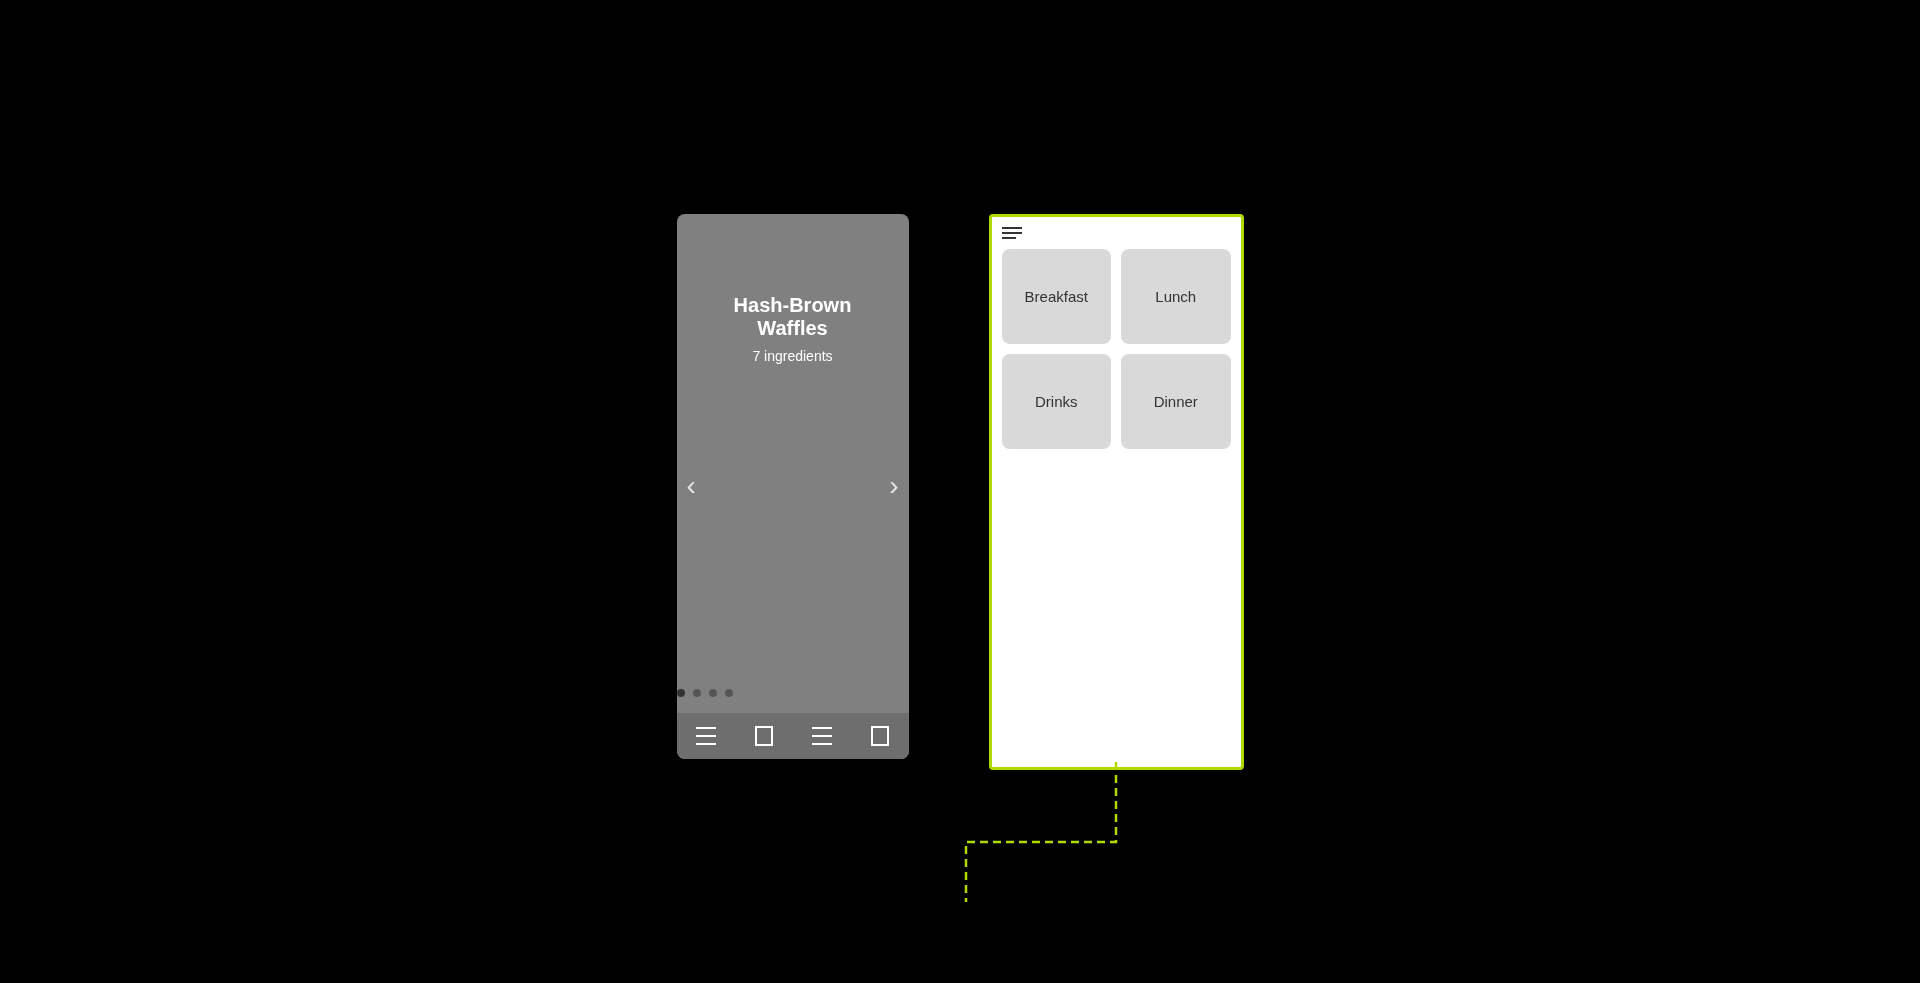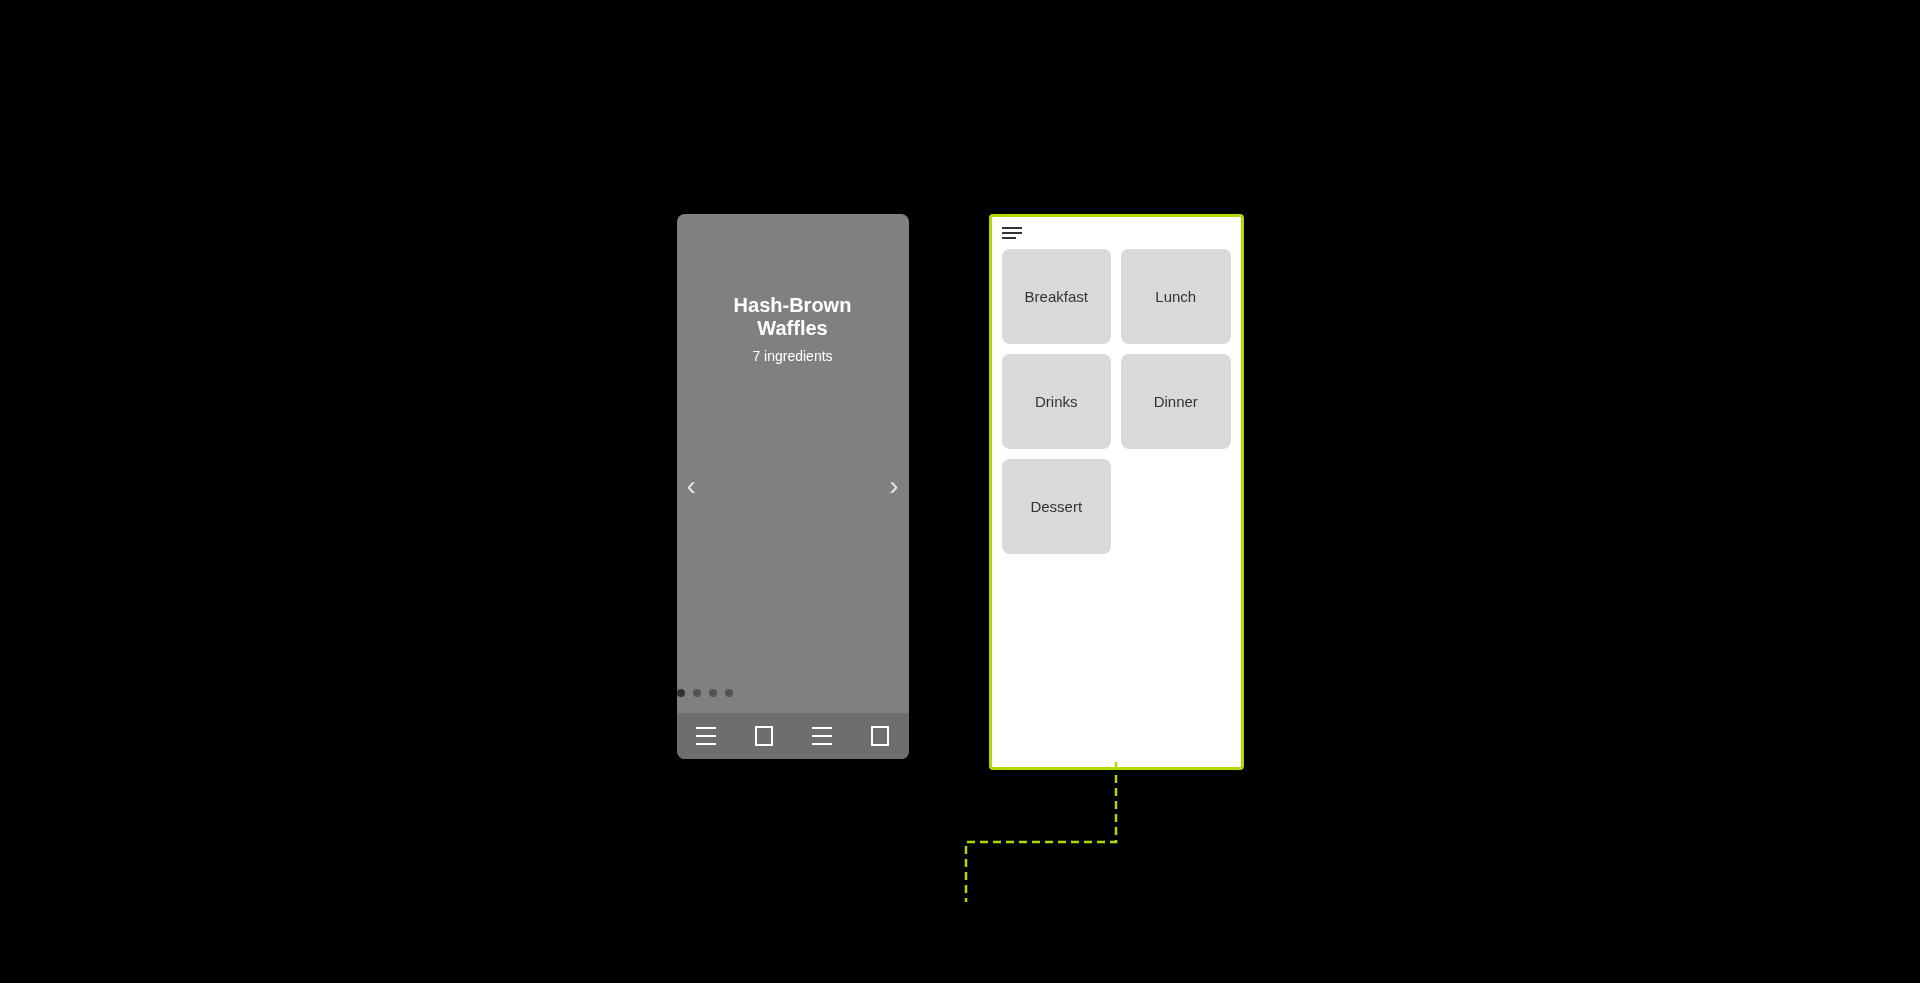--- a/index.html
+++ b/index.html
@@ -234,23 +234,20 @@
       </div>
       <div class="category-card">
         <span>Lunch</span>
       </div>
       <div class="category-card">
         <span>Drinks</span>
       </div>
       <div class="category-card">
         <span>Dinner</span>
       </div>
-      <div class="category-card">
-        <span>Dessert</span>
-      </div>
     </div>
 
     <svg class="connector" viewBox="0 0 400 140" xmlns="http://www.w3.org/2000/svg">
       <path d="M200,0 L200,80 L50,80 L50,140" fill="none" stroke="#b0d900" stroke-width="2.5" stroke-dasharray="8,5" marker-end="none"></path>
     </svg>
   </div>
 
 </div>
 
 </body></html>

